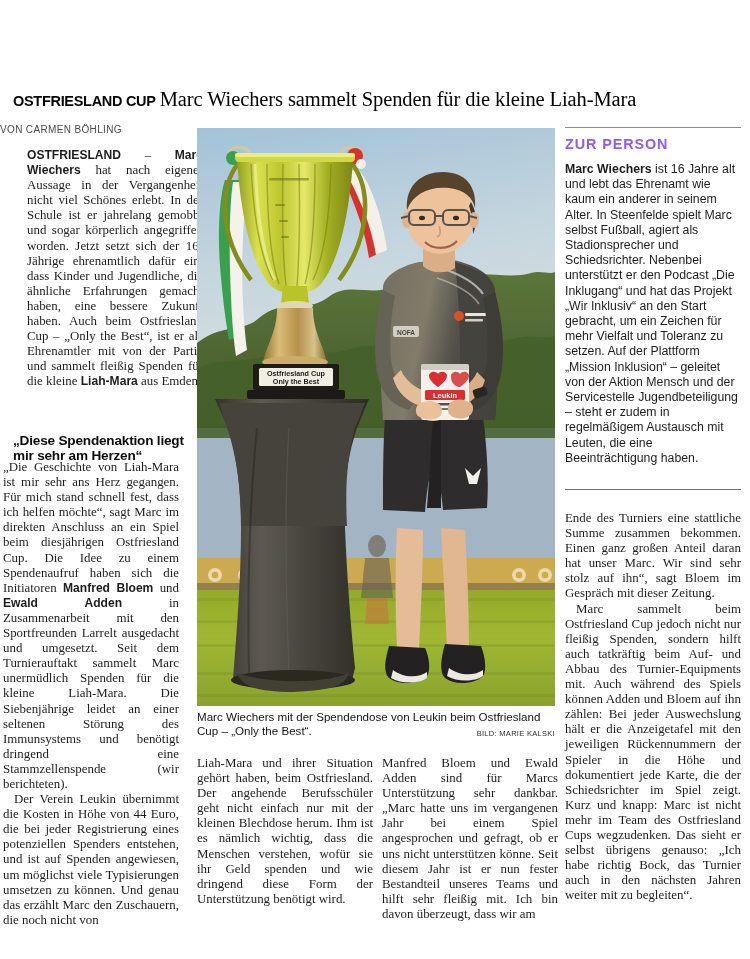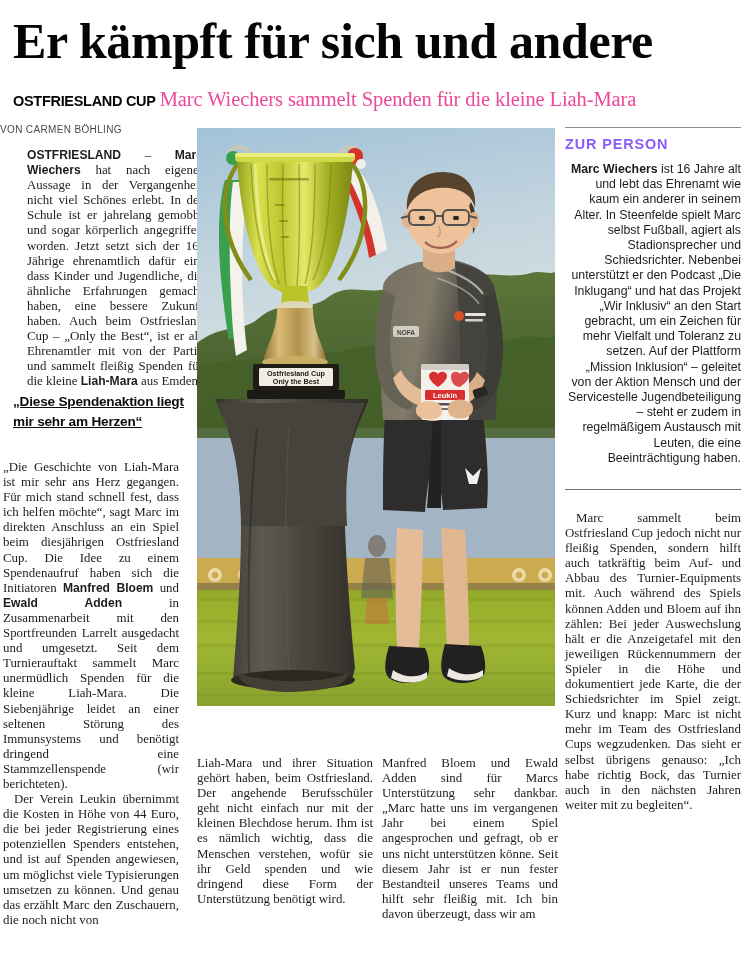--- a/index.html
+++ b/index.html
@@ -50,21 +50,21 @@
     font-family: "Liberation Sans", sans-serif;
     font-weight: 700;
     font-size: 14.5px;
     letter-spacing: -0.3px;
     color: #050505;
     text-transform: uppercase;
   }
   .kicker-text {
     font-family: "Liberation Serif", serif;
     font-size: 20.5px;
-    color: #ec4899;
+    color: #000000;
     letter-spacing: -0.1px;
   }
 
   
   .col {
     position: absolute;
     font-family: "Liberation Serif", serif;
     font-size: 12.9px;
     line-height: 15.1px;
     text-align: justify;
@@ -92,29 +92,28 @@
     color: #4a4a4a;
     text-transform: uppercase;
   }
 
   
   #col1-top { left: 27px; top: 148px; width: 176px; }
 
   .subhead {
     position: absolute;
     left: 13px;
-    top: 392px;
+    top: 433px;
     width: 176px;
     font-family: "Liberation Sans", sans-serif;
     font-weight: 700;
     font-size: 13.6px;
-    line-height: 20px;
+    line-height: 15px;
     color: #0c0c0c;
     letter-spacing: -0.2px;
-    text-decoration: underline;
   }
 
   #col1-quote { left: 3px; top: 460px; width: 176px; }
 
   
   #col2-bottom { left: 197px; top: 756px; width: 176px; }
   #col3-bottom { left: 382px; top: 756px; width: 176px; }
 
   
   #col4-body { left: 565px; top: 511px; width: 176px; }
@@ -172,41 +171,40 @@
   }
   .zp-body {
     position: absolute;
     left: 565px;
     top: 162px;
     width: 176px;
     font-family: "Liberation Sans", sans-serif;
     font-size: 12.3px;
     line-height: 15.2px;
     color: #1d1d1d;
-    text-align: right;
+    text-align: left;
   }
   .zp-body b {
     font-family: "Liberation Sans", sans-serif;
     font-weight: 700;
   }
   .zp-rule-bottom {
     position: absolute;
     left: 565px;
     top: 489px;
     width: 176px;
     height: 1.1px;
     background: #6d6d6d;
   }
 </style>
 </head>
 <body>
 
 <div class="page">
 
-  <div class="headline">Er kämpft für sich und andere</div>
 
   <div class="kicker-line">
     <span class="kicker-tag">OSTFRIESLAND CUP</span><span>&nbsp;</span><span class="kicker-text">Marc Wiechers sammelt Spenden für die kleine Liah-Mara</span>
   </div>
 
   <div class="byline">VON CARMEN BÖHLING</div>
 
   <div class="col" id="col1-top">
     <p><b>OSTFRIESLAND</b><span> – </span><b>Marc Wiechers</b><span> hat nach eigener Aussage in der Vergangenheit nicht viel Schönes erlebt. In der Schule ist er jahrelang gemobbt und sogar körperlich angegriffen worden. Jetzt setzt sich der 16-Jährige ehrenamtlich dafür ein, dass Kinder und Jugendliche, die ähnliche Erfahrungen gemacht haben, eine bessere Zukunft haben. Auch beim Ostfriesland Cup – „Only the Best“, ist er als Ehrenamtler mit von der Partie und sammelt fleißig Spenden für die kleine </span><b>Liah-Mara</b><span> aus Emden.</span></p>
   </div>
@@ -430,33 +428,38 @@
       <rect x="230" y="275" width="36" height="2.4" rx="1" fill="#4b4b4b"></rect>
       <rect x="234" y="280" width="28" height="2" rx="1" fill="#6b6b6b"></rect>
 
       <path d="M222,276 C228,272 236,272 242,276 C246,279 246,286 242,289 C236,293 226,292 221,288 C218,285 218,279 222,276 Z" fill="#e9c09b"></path>
       <path d="M254,274 C260,270 268,271 273,275 C277,278 277,285 272,288 C266,292 257,291 253,287 C250,284 250,277 254,274 Z" fill="#ddb089"></path>
 
       <rect x="0" y="0" width="358" height="578" fill="#ffd9a0" opacity="0.05"></rect>
     </svg>
   </div>
 
+  <div class="caption">
+    <span>Marc Wiechers mit der Spendendose von Leukin beim Ostfriesland Cup – „Only the Best“.</span>
+    <span class="credit">BILD: MARIE KALSKI</span>
+  </div>
 
   <div class="col" id="col2-bottom">
     <p>Liah-Mara und ihrer Situation gehört haben, beim Ostfriesland. Der angehende Berufsschüler geht nicht einfach nur mit der kleinen Blechdose herum. Ihm ist es nämlich wichtig, dass die Menschen verstehen, wofür sie ihr Geld spenden und wie dringend diese Form der Unterstützung benötigt wird.</p>
   </div>
 
   <div class="col" id="col3-bottom">
     <p>Manfred Bloem und Ewald Adden sind für Marcs Unterstützung sehr dankbar. „Marc hatte uns im vergangenen Jahr bei einem Spiel angesprochen und gefragt, ob er uns nicht unterstützen könne. Seit diesem Jahr ist er nun fester Bestandteil unseres Teams und hilft sehr fleißig mit. Ich bin davon überzeugt, dass wir am</p>
   </div>
 
   <div class="zp-rule-top"></div>
   <div class="zp-title">ZUR PERSON</div>
   <div class="zp-body">
     <b>Marc Wiechers</b><span> ist 16 Jahre alt und lebt das Ehrenamt wie kaum ein anderer in seinem Alter. In Steenfelde spielt Marc selbst Fußball, agiert als Stadionsprecher und Schiedsrichter. Nebenbei unterstützt er den Podcast „Die Inklugang“ und hat das Projekt „Wir Inklusiv“ an den Start gebracht, um ein Zeichen für mehr Vielfalt und Toleranz zu setzen. Auf der Plattform „Mission Inklusion“ – geleitet von der Aktion Mensch und der Servicestelle Jugendbeteiligung – steht er zudem in regelmäßigem Austausch mit Leuten, die eine Beeinträchtigung haben.</span>
   </div>
   <div class="zp-rule-bottom"></div>
 
   <div class="col" id="col4-body">
+    <p>Ende des Turniers eine stattliche Summe zusammen bekommen. Einen ganz großen Anteil daran hat unser Marc. Wir sind sehr stolz auf ihn“, sagt Bloem im Gespräch mit dieser Zeitung.</p>
     <p class="indent">Marc sammelt beim Ostfriesland Cup jedoch nicht nur fleißig Spenden, sondern hilft auch tatkräftig beim Auf- und Abbau des Turnier-Equipments mit. Auch während des Spiels können Adden und Bloem auf ihn zählen: Bei jeder Auswechslung hält er die Anzeigetafel mit den jeweiligen Rückennummern der Spieler in die Höhe und dokumentiert jede Karte, die der Schiedsrichter im Spiel zeigt. Kurz und knapp: Marc ist nicht mehr im Team des Ostfriesland Cups wegzudenken. Das sieht er selbst übrigens genauso: „Ich habe richtig Bock, das Turnier auch in den nächsten Jahren weiter mit zu begleiten“.</p>
   </div>
 
 </div>
 
 </body></html>

